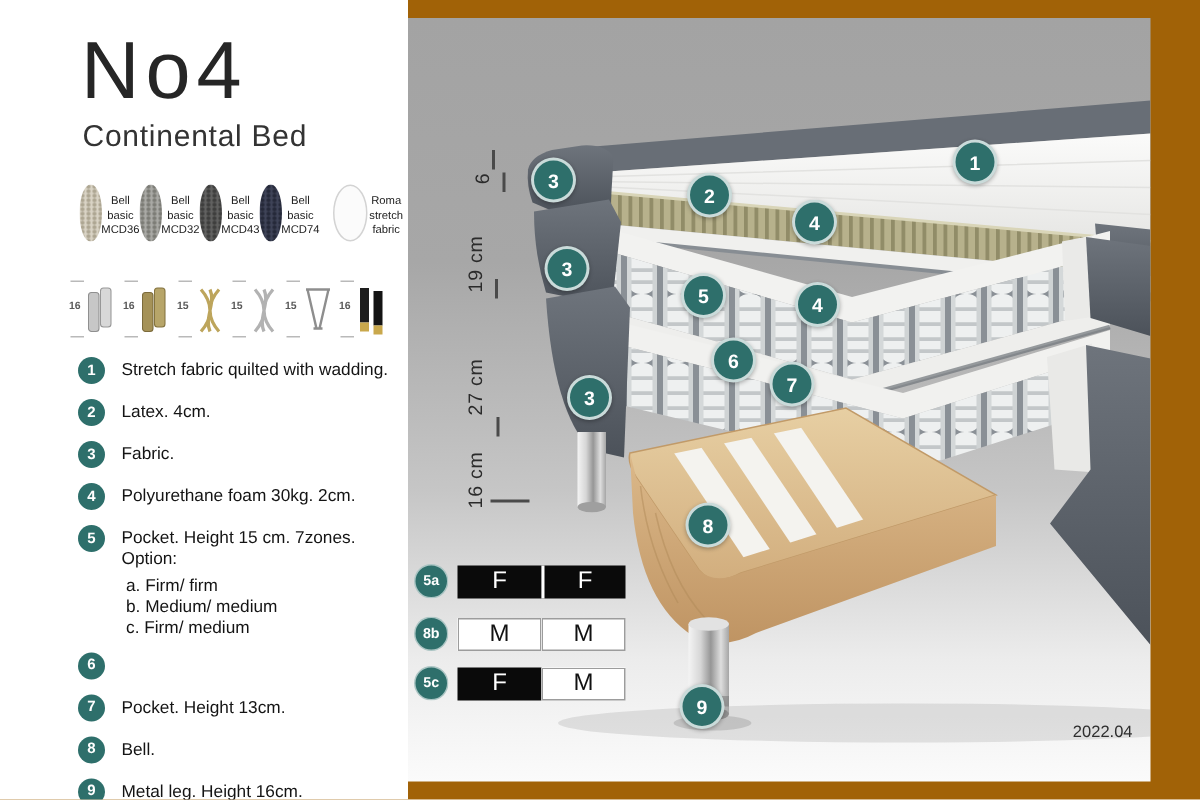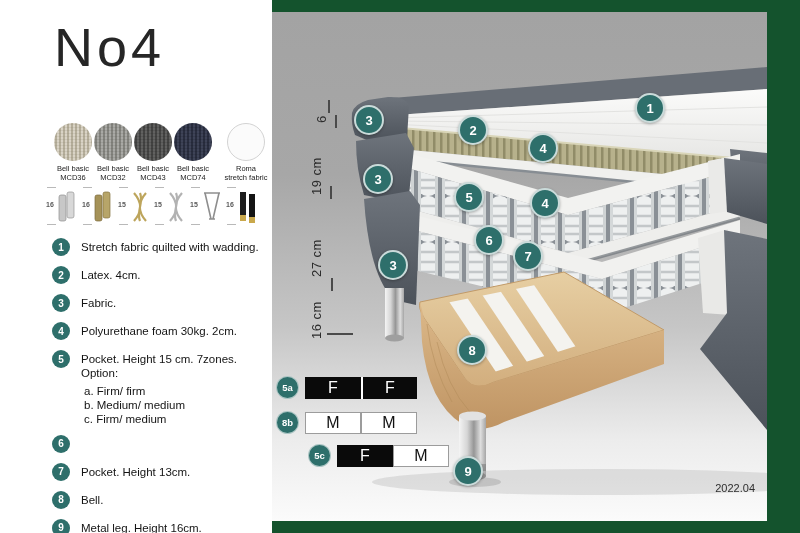--- a/index.html
+++ b/index.html
@@ -1,27 +1,27 @@
 <!DOCTYPE html>
 <html><head>
 <meta charset="utf-8">
 <style>
   html,body{margin:0;padding:0;width:800px;height:533px;background:#fff;
     font-family:"Liberation Sans",sans-serif;overflow:hidden;}
-  .stage{position:relative;width:800px;height:533px;background:#14532d;}
+  .stage{position:relative;width:800px;height:533px;background:#a16207;}
 
   
   .left-col{position:absolute;left:0;top:0;width:272px;height:533px;background:#fff;}
   .title{position:absolute;left:54px;top:16px;font-size:54px;font-weight:200;
     letter-spacing:4px;color:#262626;}
   .subtitle{position:absolute;left:55px;top:80px;font-size:20px;font-weight:300;
     letter-spacing:.5px;color:#333;}
 
   .swatch-row{position:absolute;left:53px;top:123px;display:flex;}
-  .swatch-cell{width:40px;display:flex;flex-direction:column;align-items:center;}
+  .swatch-cell{width:40px;display:flex;flex-direction:row;align-items:center;}
   .swatch-cell.roma{margin-left:9px;width:48px;}
   .swatch{width:38px;height:38px;border-radius:50%;}
   .sw1{background-color:#d9d3c5;background-image:radial-gradient(circle,#ada692 1px,transparent 1.7px);background-size:4px 3px;}
   .sw2{background-color:#a9a9a5;background-image:radial-gradient(circle,#7c7c76 1px,transparent 1.7px);background-size:4px 3px;}
   .sw3{background-color:#616160;background-image:radial-gradient(circle,#3e3e3d 1px,transparent 1.7px);background-size:4px 3px;}
   .sw4{background-color:#3e4357;background-image:radial-gradient(circle,#252939 1px,transparent 1.7px);background-size:4px 3px;}
   .sw5{background-color:#fbfbfb;border:1px solid #d3d3d3;box-sizing:border-box;}
   .swatch-label{margin-top:3px;font-size:7.5px;line-height:1.25;color:#222;text-align:center;}
 
   .legs-row{position:absolute;left:46px;top:184px;display:flex;}
@@ -67,20 +67,21 @@
 
   .footer-version{position:absolute;right:12px;bottom:27px;font-size:11px;color:#2e2e2e;}
 </style>
 </head>
 <body>
 
 <div class="stage">
 
   <div class="left-col">
     <div class="title">No4</div>
+    <div class="subtitle">Continental Bed</div>
 
     <div class="swatch-row">
       <div class="swatch-cell">
         <div class="swatch sw1"></div>
         <div class="swatch-label"><span>Bell basic</span><br><span>MCD36</span></div>
       </div>
       <div class="swatch-cell">
         <div class="swatch sw2"></div>
         <div class="swatch-label"><span>Bell basic</span><br><span>MCD32</span></div>
       </div>
@@ -304,21 +305,21 @@
         <div class="fcell dark">F</div>
       </div>
     </div>
     <div class="firm-row row-5b" style="left:4px;top:399px;">
       <span class="fb">8b</span>
       <div class="fbar">
         <div class="fcell light">M</div>
         <div class="fcell light">M</div>
       </div>
     </div>
-    <div class="firm-row row-5c" style="left:4px;top:432px;margin-left:32px;">
+    <div class="firm-row row-5c" style="left:4px;top:432px;">
       <span class="fb">5c</span>
       <div class="fbar">
         <div class="fcell dark">F</div>
         <div class="fcell light">M</div>
       </div>
     </div>
 
     <div class="footer-version">2022.04</div>
   </div>
 </div>

